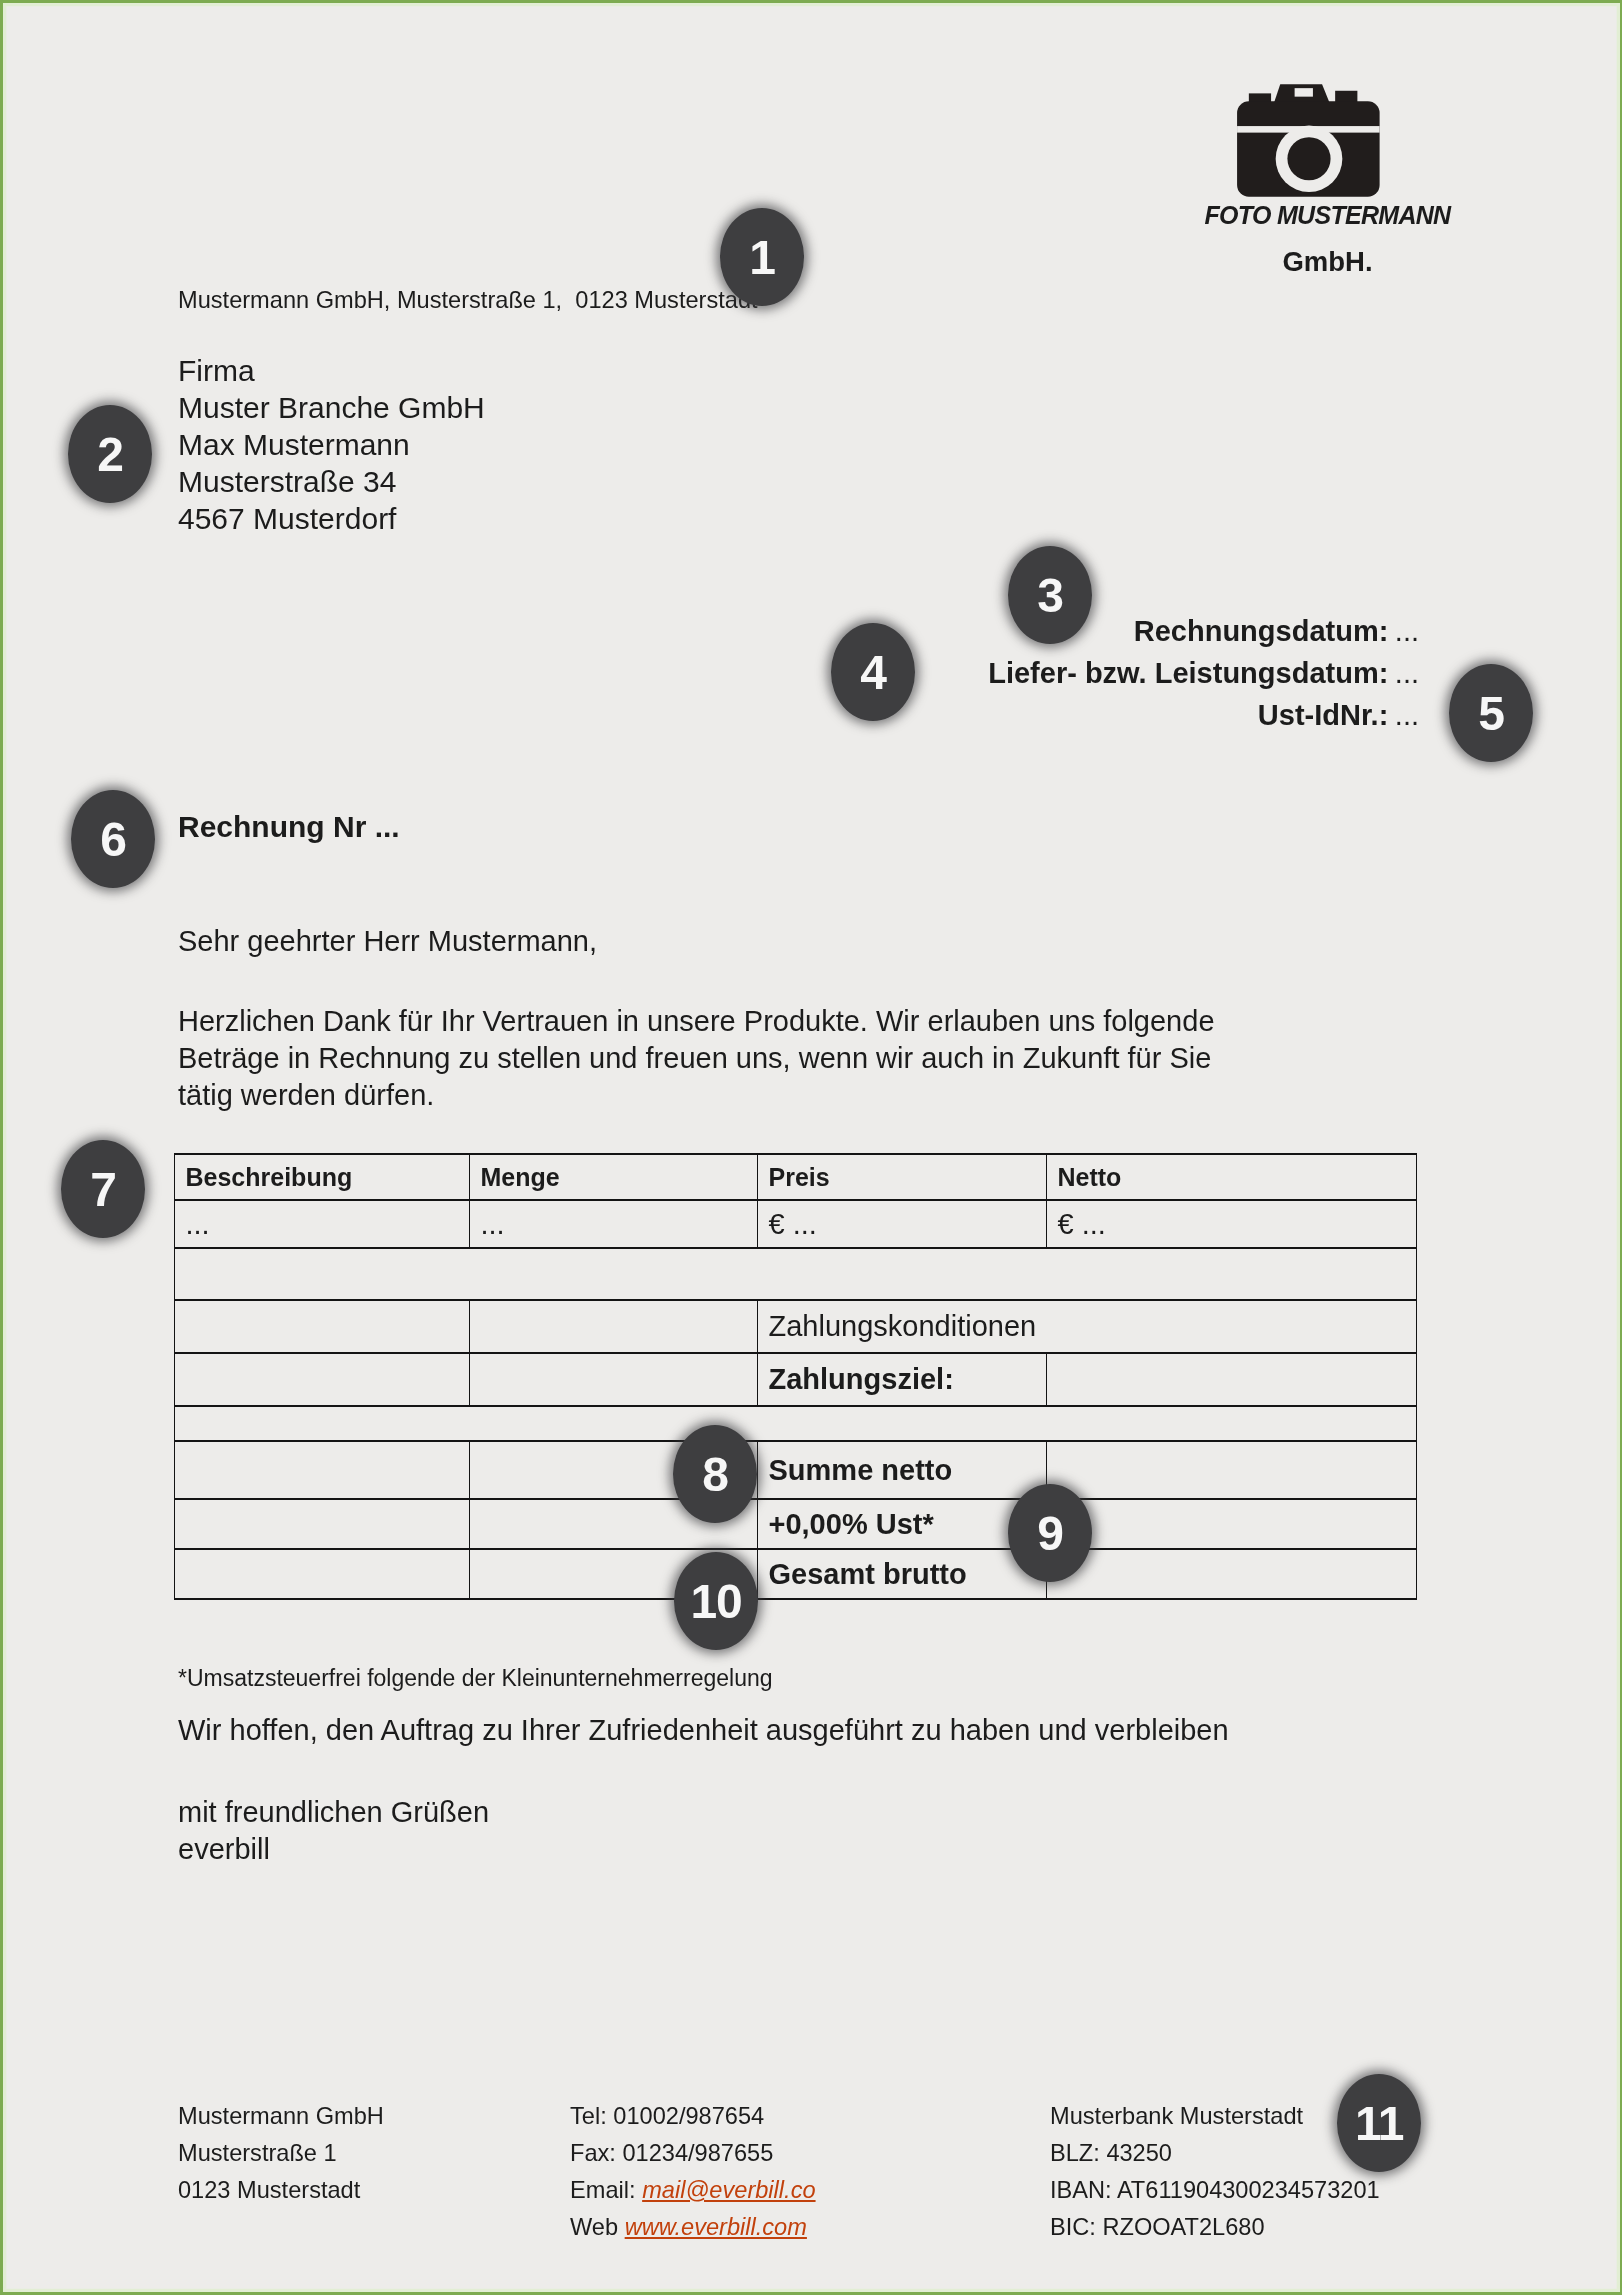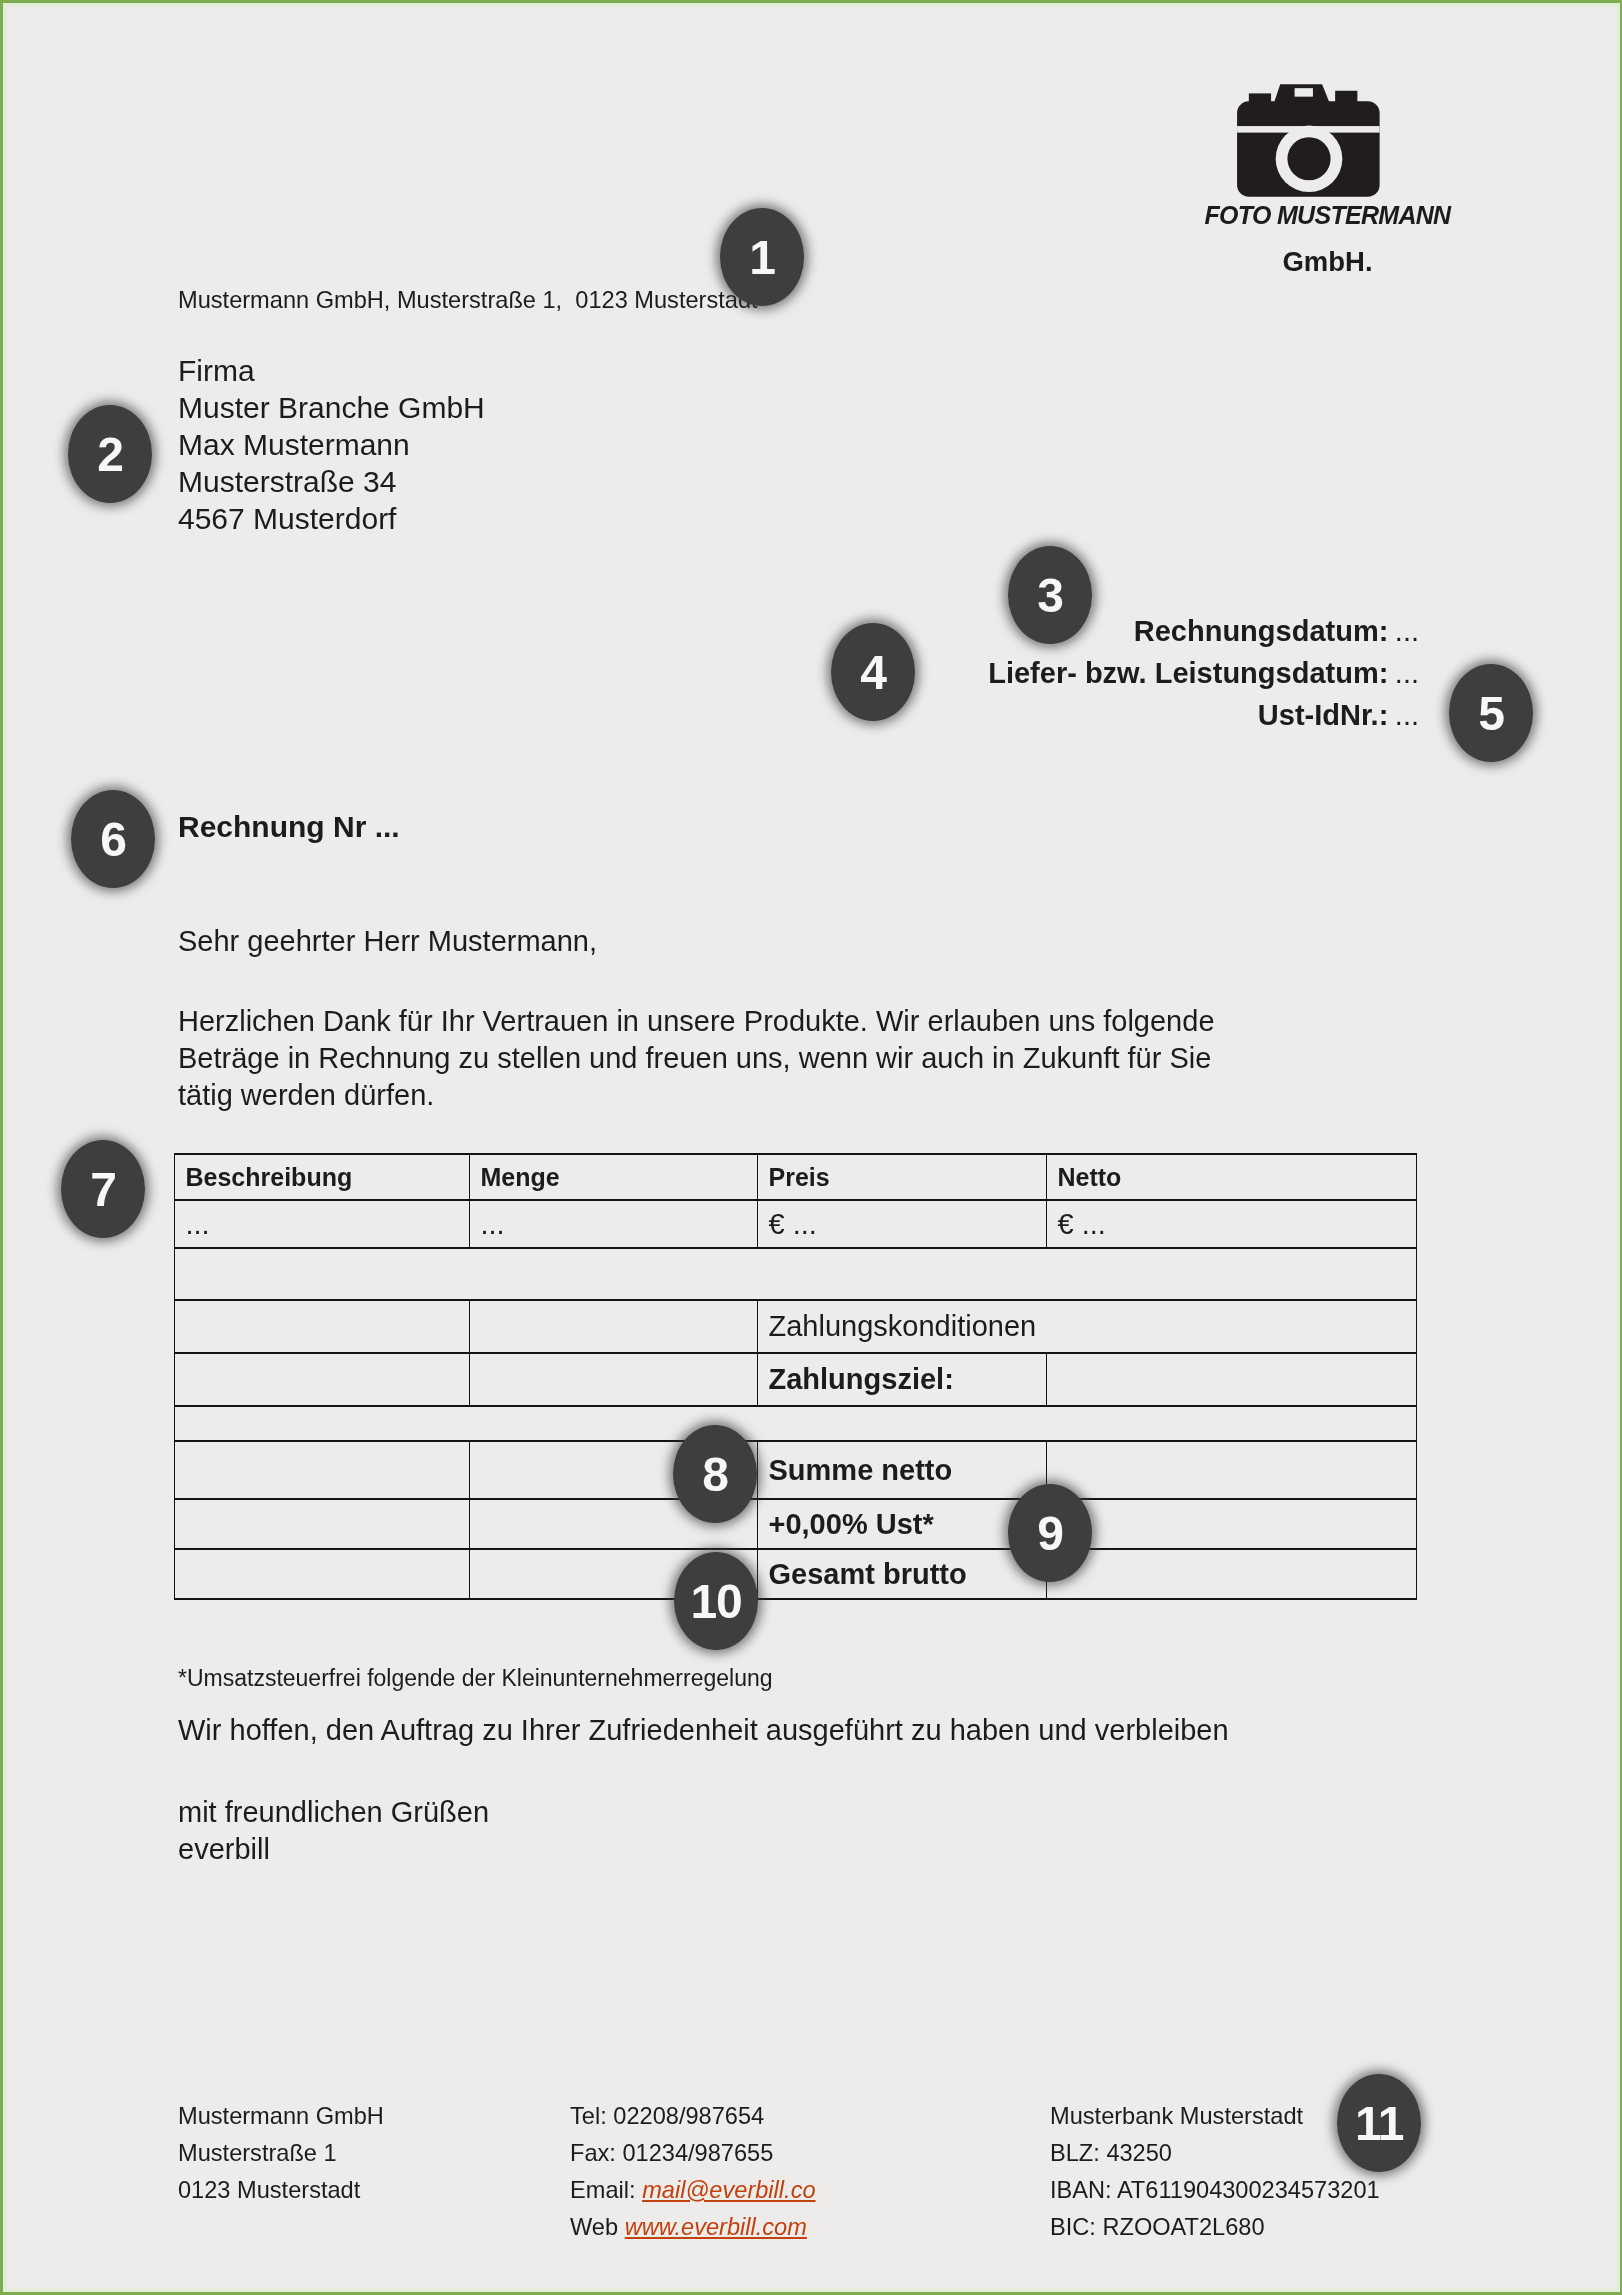--- a/index.html
+++ b/index.html
@@ -185,21 +185,21 @@
     <div>mit freundlichen Grüßen</div>
     <div>everbill</div>
   </div>
 
   <div class="abs footer-col fc1">
     <div>Mustermann GmbH</div>
     <div>Musterstraße 1</div>
     <div>0123 Musterstadt</div>
   </div>
   <div class="abs footer-col fc2">
-    <div>Tel: 02208/987654</div>
+    <div>Tel: 01002/987654</div>
     <div>Fax: 01234/987655</div>
     <div>
       <span>Email:</span>
       <a href="#">mail@everbill.co</a>
     </div>
     <div>
       <span>Web</span>
       <a href="#">www.everbill.com</a>
     </div>
   </div>

